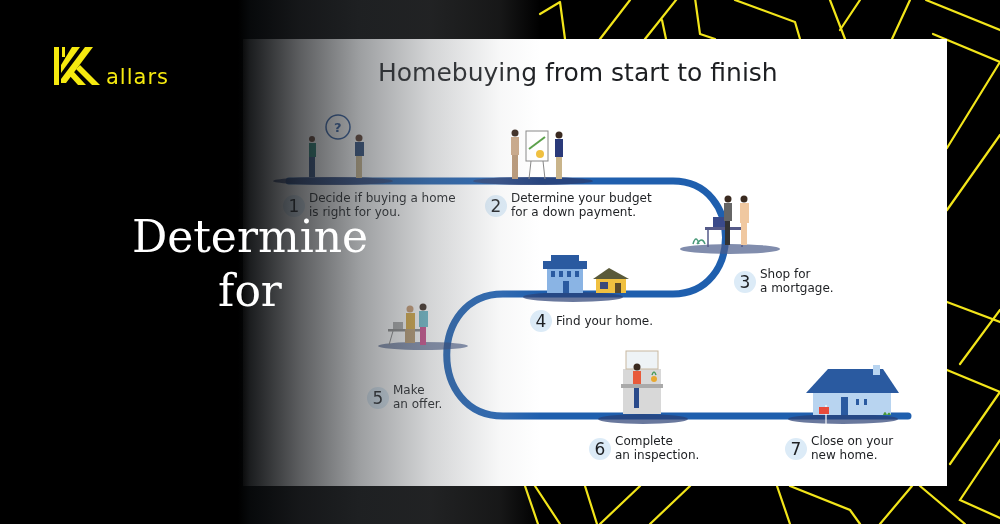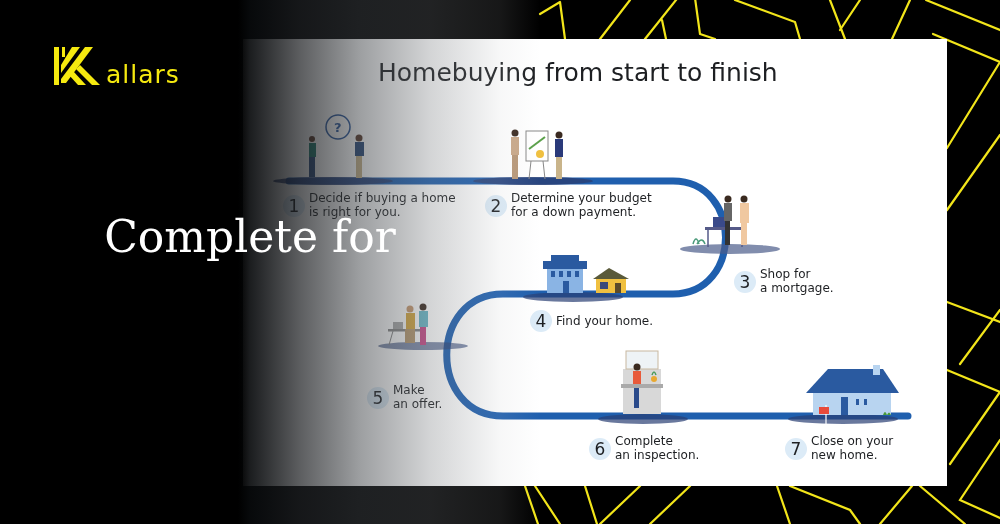--- a/index.html
+++ b/index.html
@@ -3,21 +3,21 @@
   <meta charset="utf-8">
   <style>
     html, body { margin: 0; padding: 0; }
     body { width: 1000px; height: 524px; background: #000; position: relative; overflow: hidden; font-family: "DejaVu Sans", sans-serif; }
     .pattern { position: absolute; left: 0; top: 0; width: 1000px; height: 524px; }
     .card { position: absolute; left: 243px; top: 39px; width: 704px; height: 447px; background: #fff; overflow: hidden; }
     .card-svg { position: absolute; left: 0; top: 0; }
     .fade { position: absolute; left: 0; top: 0; width: 1000px; height: 524px; pointer-events: none;
       background: linear-gradient(to right, rgba(0,0,0,1) 0px, rgba(0,0,0,1) 238px, rgba(8,10,12,0.92) 250px, rgba(30,32,35,0.72) 300px, rgba(60,64,68,0.5) 360px, rgba(110,114,118,0.3) 430px, rgba(190,193,196,0.12) 500px, rgba(255,255,255,0) 540px); }
     .logo { position: absolute; left: 52px; top: 47px; display: flex; align-items: flex-end; }
-    .logo-word { font-family: "DejaVu Sans", sans-serif; font-weight: 200; color: #f5e90f; font-size: 25px; letter-spacing: 1px; margin-left: 2px; margin-bottom: -4px; font-weight: normal; }
+    .logo-word { font-family: "DejaVu Sans", sans-serif; font-weight: 200; color: #f5e90f; font-size: 21px; letter-spacing: 1px; margin-left: 2px; margin-bottom: -4px; font-weight: normal; }
     .hero { position: absolute; left: 100px; top: 210px; width: 300px; text-align: center; color: #fff; font-family: "DejaVu Serif", serif; font-size: 44px; line-height: 54px; }
     .title { position: absolute; left: 378px; top: 58px; font-family: "DejaVu Sans", sans-serif; font-size: 25px; color: #1d1f22; }
     .step { position: absolute; display: flex; align-items: flex-start; }
     .num { width: 22px; height: 22px; border-radius: 50%; background: #dcebf7; color: #1d1f22; font-size: 17px; display: flex; align-items: center; justify-content: center; margin-right: 4px; margin-top: 4px; flex: 0 0 auto; }
     .stext { font-size: 12px; line-height: 14px; color: #1d1f22; white-space: nowrap; }
     .stext span { display: block; }
   </style>
 </head>
 <body>
 
@@ -215,14 +215,14 @@
       <polygon points="20,0 28,0 9,26 9,18"></polygon>
       <polygon points="33,0 41,0 14,36 9,36 9,32"></polygon>
       <polygon points="17,28 21,24 34,38 26,38"></polygon>
       <polygon points="24,22 28,18 48,38 40,38"></polygon>
     </g>
   </svg>
   <span class="logo-word">allars</span>
 </div>
 
 <div class="hero">
-  <div>Complete for</div>
+  <div>Determine for</div>
 </div>
 
 </body></html>

